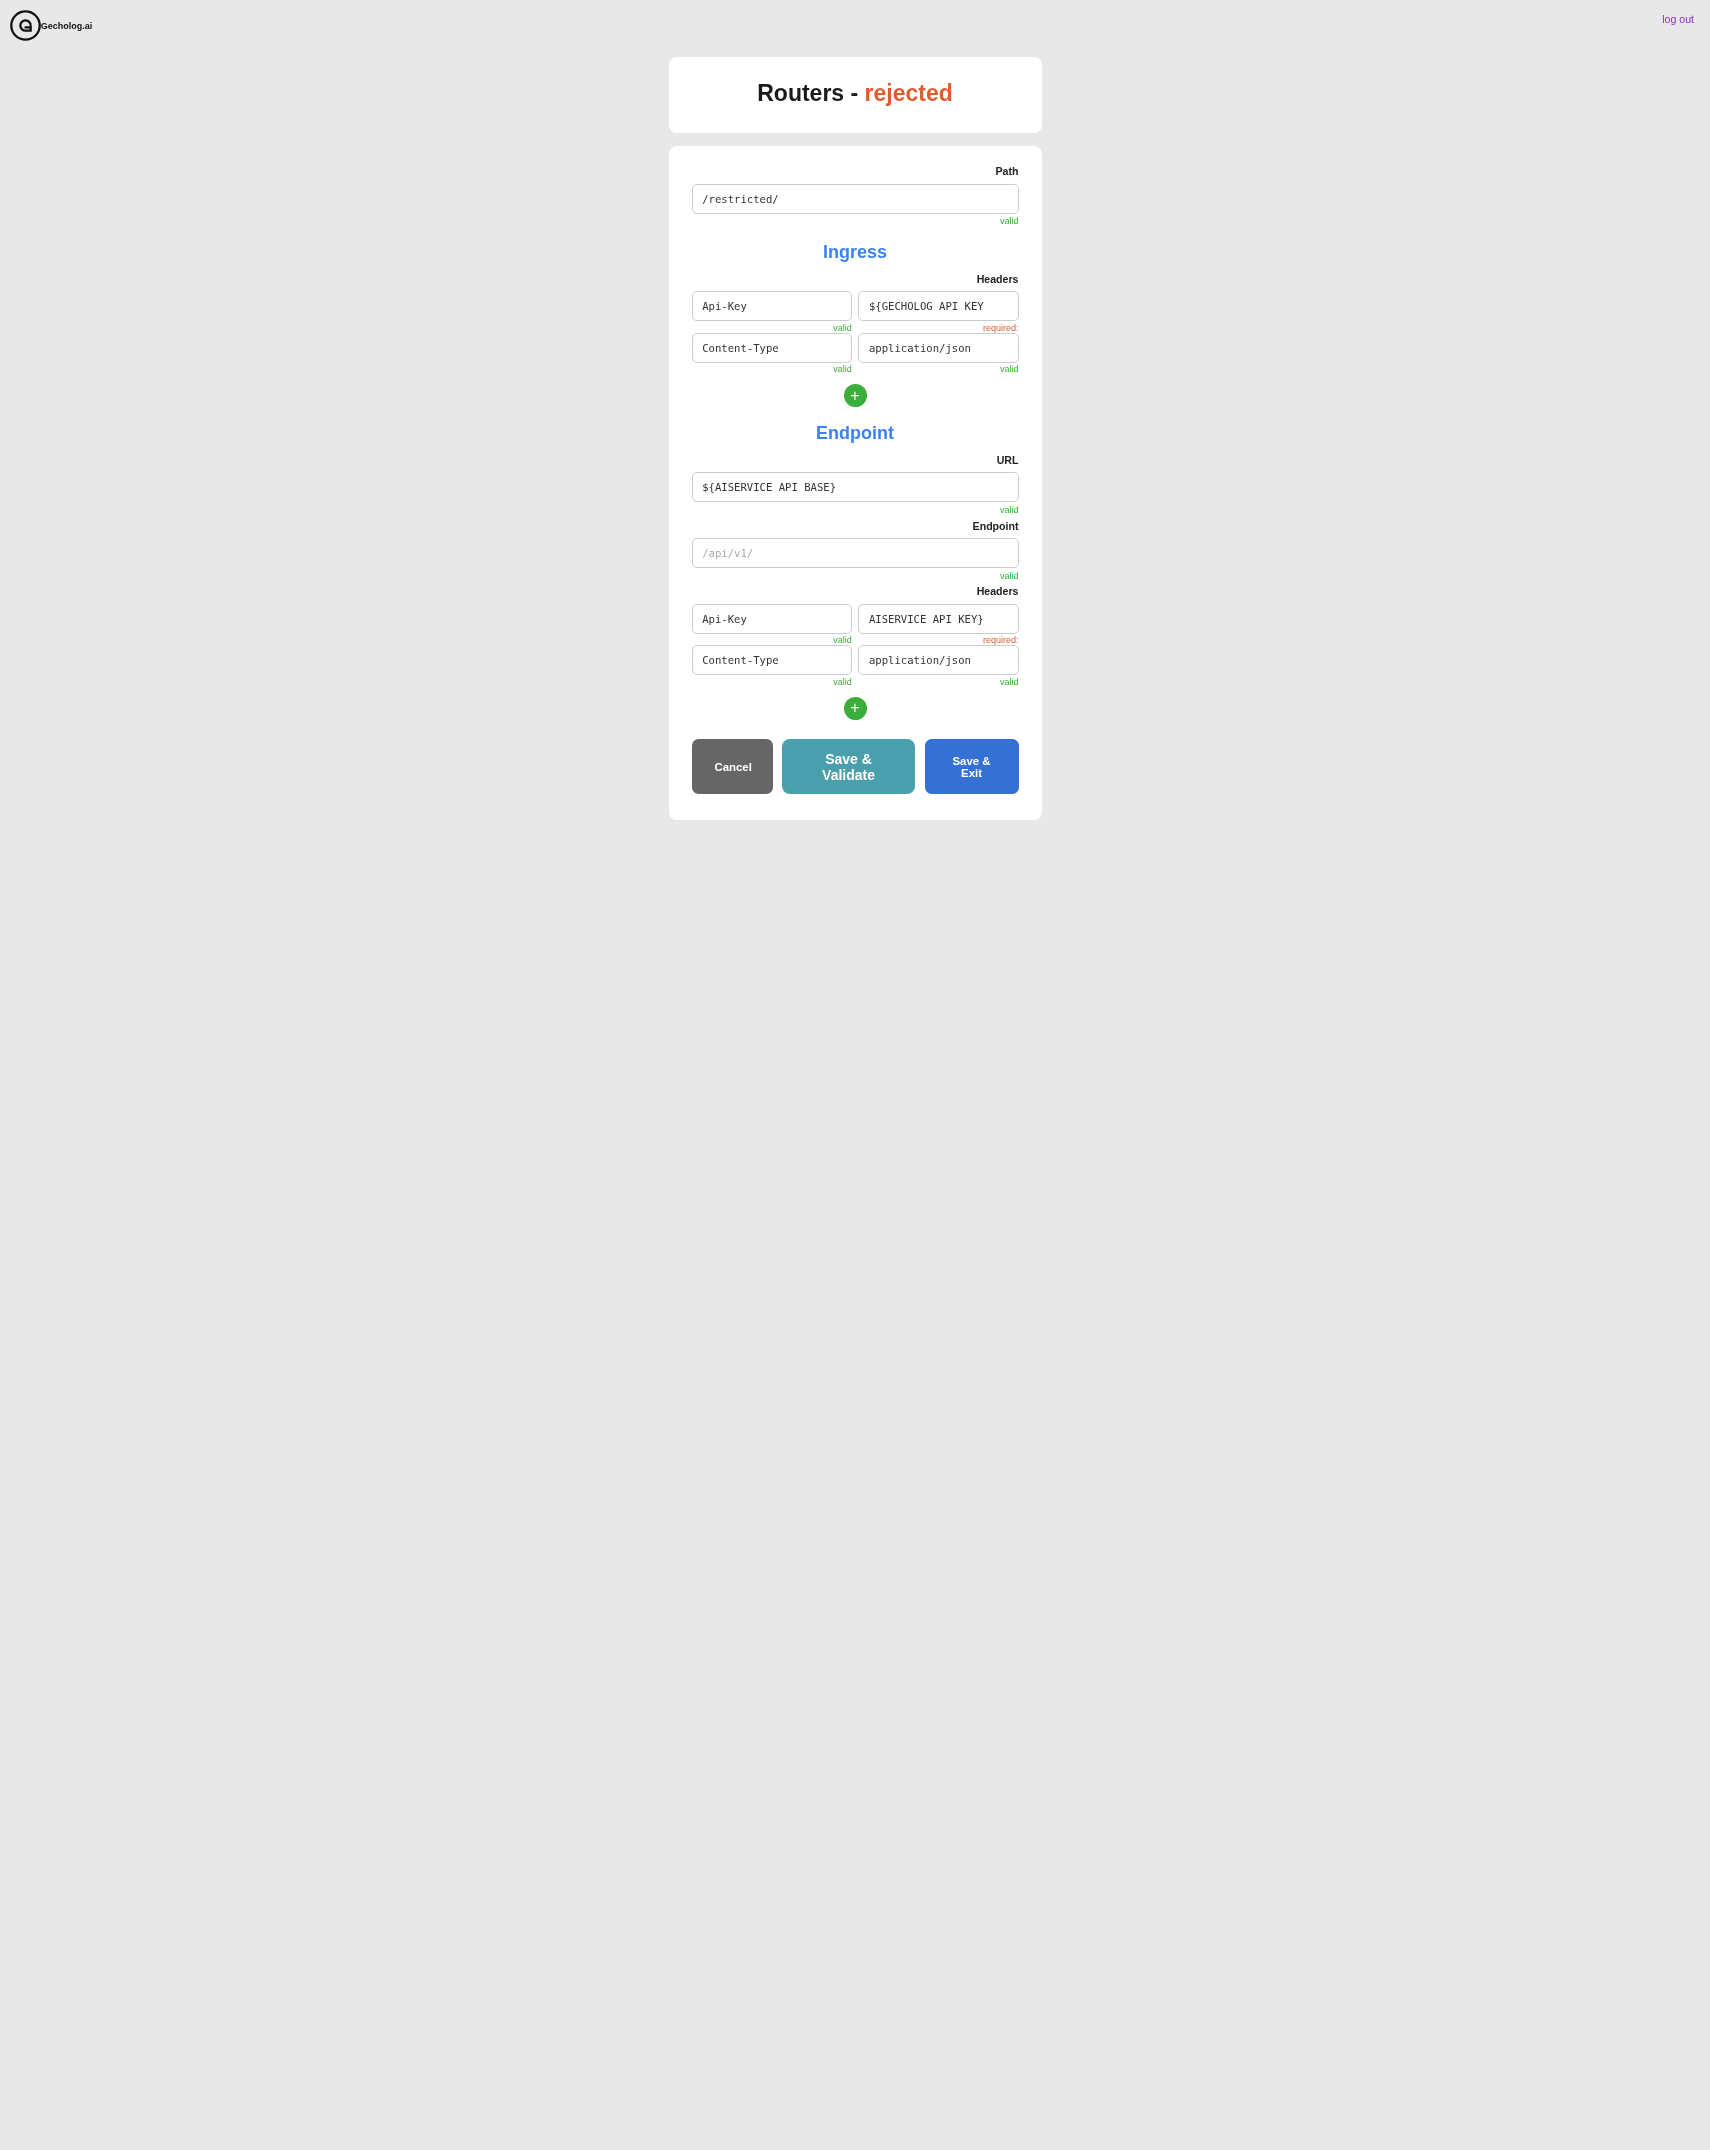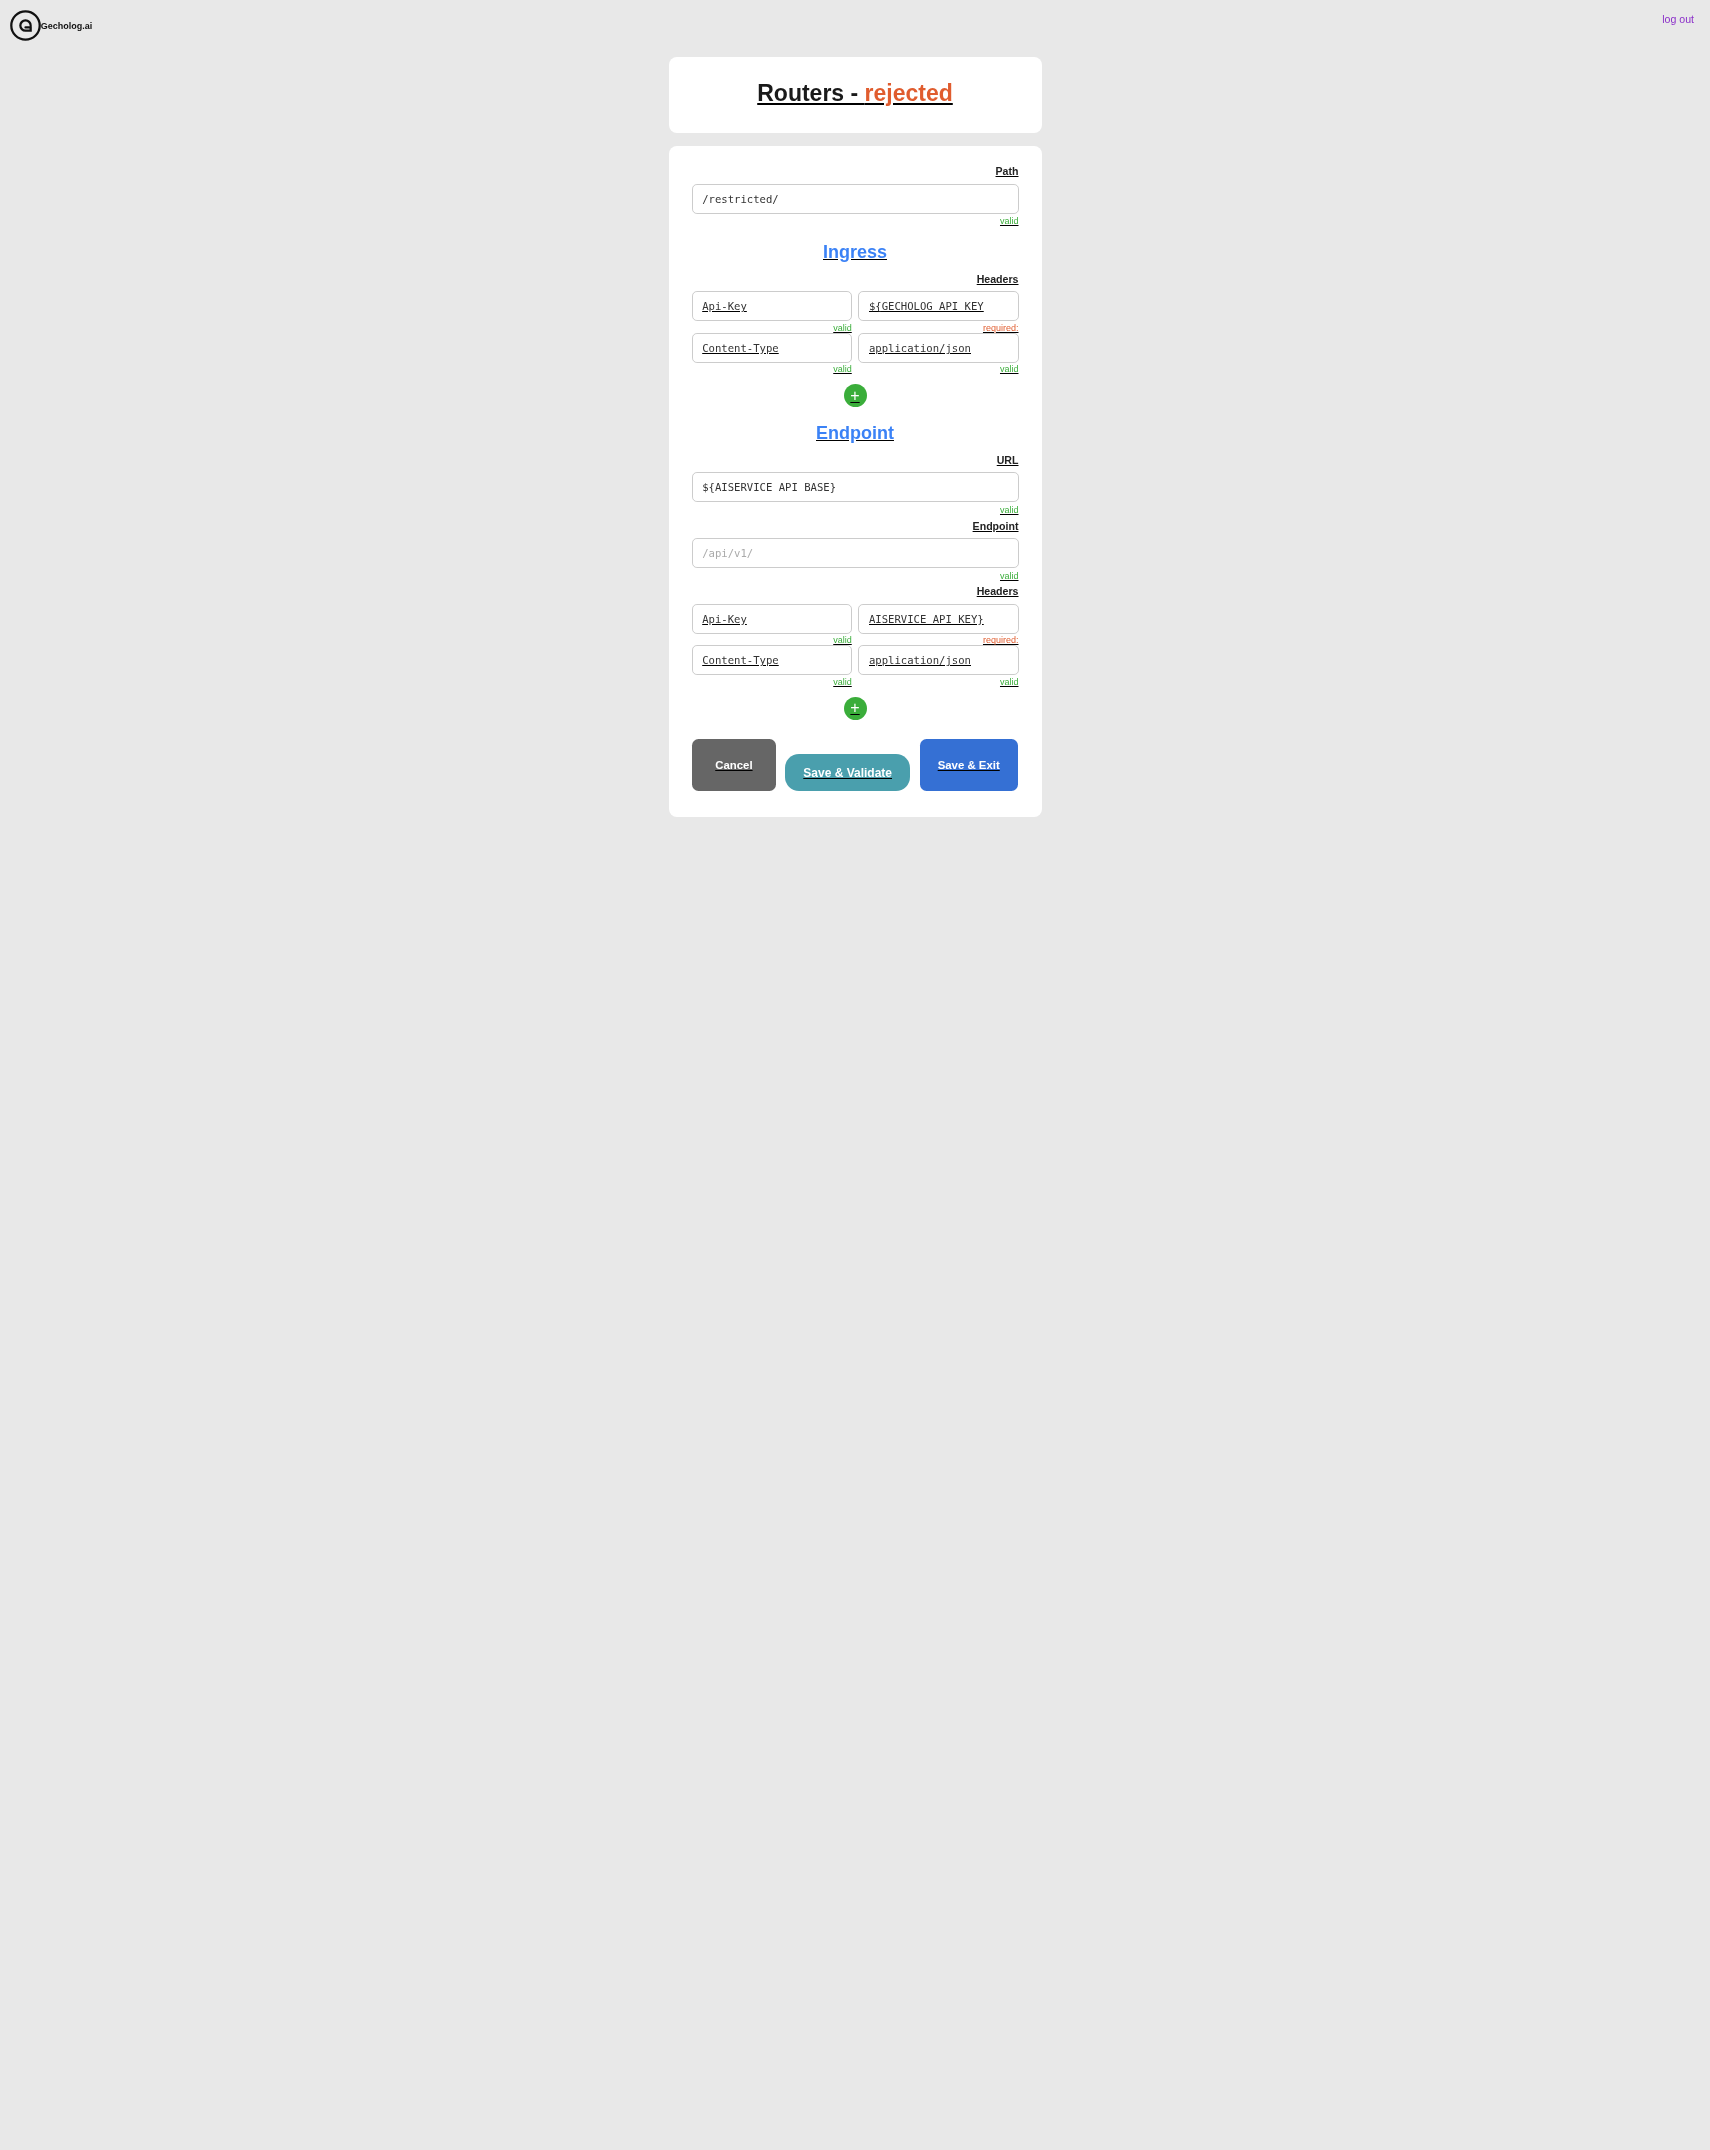--- a/index.html
+++ b/index.html
@@ -42,21 +42,20 @@
       align-items: center;
       padding: 16px 13px 32px;
     }
     .card {
       background: #fff;
       border-radius: 8px;
       padding: 19.5px 23px;
       width: 100%;
       max-width: 373px;
       margin-bottom: 13px;
-      text-decoration: underline;
     }
     .title-card {
       text-align: center;
       padding: 23px 23px 26px;
     }
     .page-title {
       font-size: 23px;
       font-weight: 700;
       color: #1a1a1a;
     }
@@ -159,28 +158,27 @@
       padding: 11px 23px;
       font-size: 11.4px;
       font-weight: 600;
       cursor: pointer;
       min-width: 81px;
     }
     .btn-save-validate {
       background: #4a9fad;
       color: #fff;
       border: none;
-      border-radius: 14px;
+      border-radius: 8px;
       padding: 11.4px 18px;
-      font-size: 12px;
+      font-size: 14px;
       font-weight: 600;
       cursor: pointer;
       min-width: 89px;
       text-align: center;
-      margin-top: 15px;
     }
     .btn-save-exit {
       background: #3570d4;
       color: #fff;
       border: none;
       border-radius: 6.5px;
       padding: 11.4px 18px;
       font-size: 11.4px;
       font-weight: 600;
       cursor: pointer;

